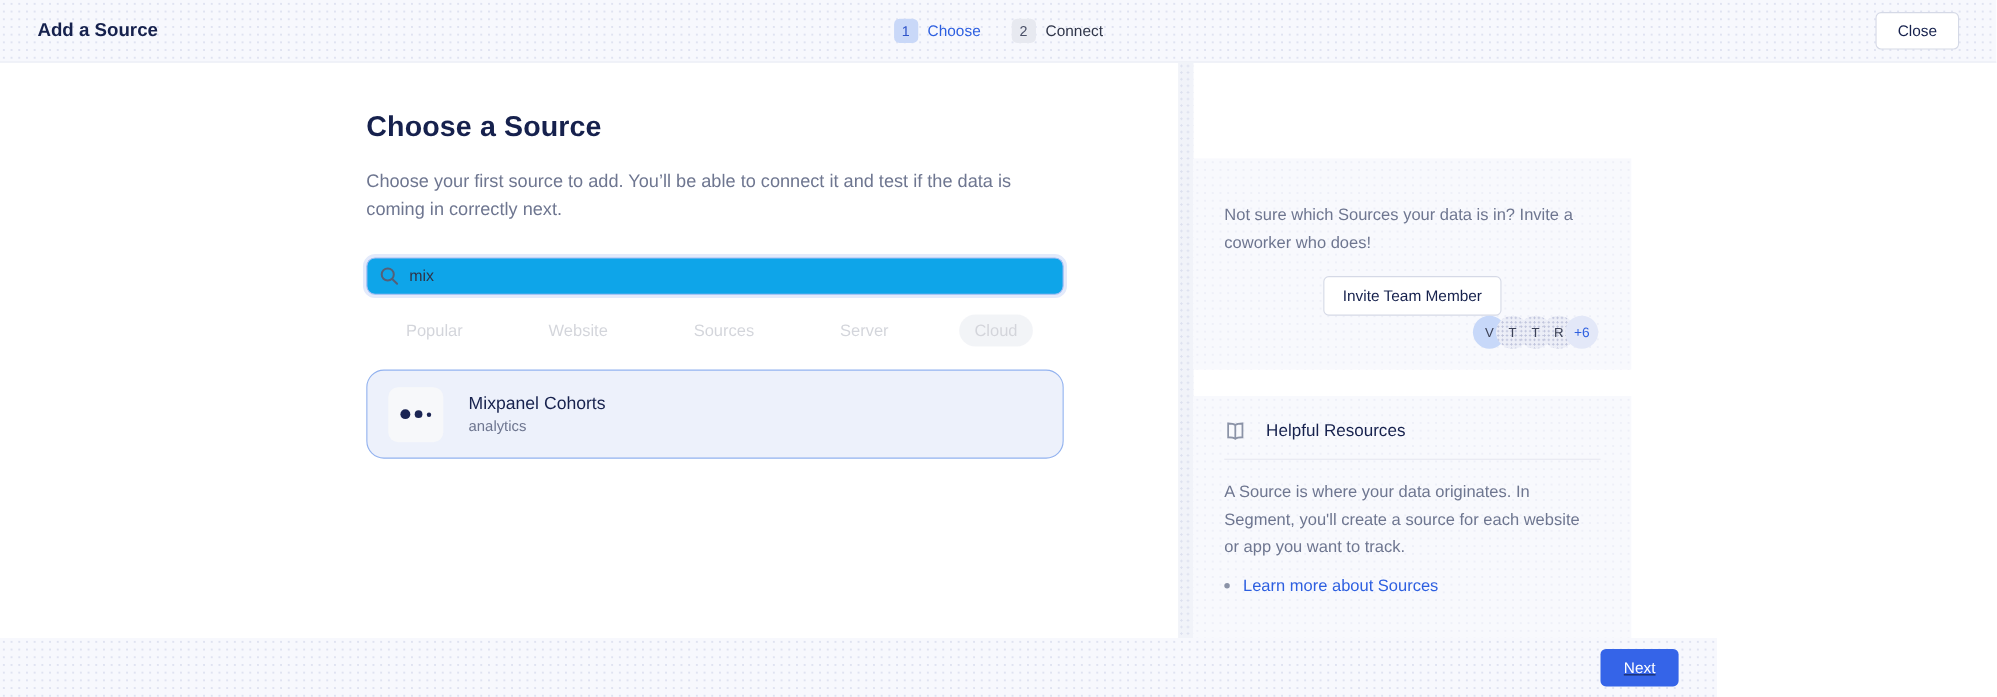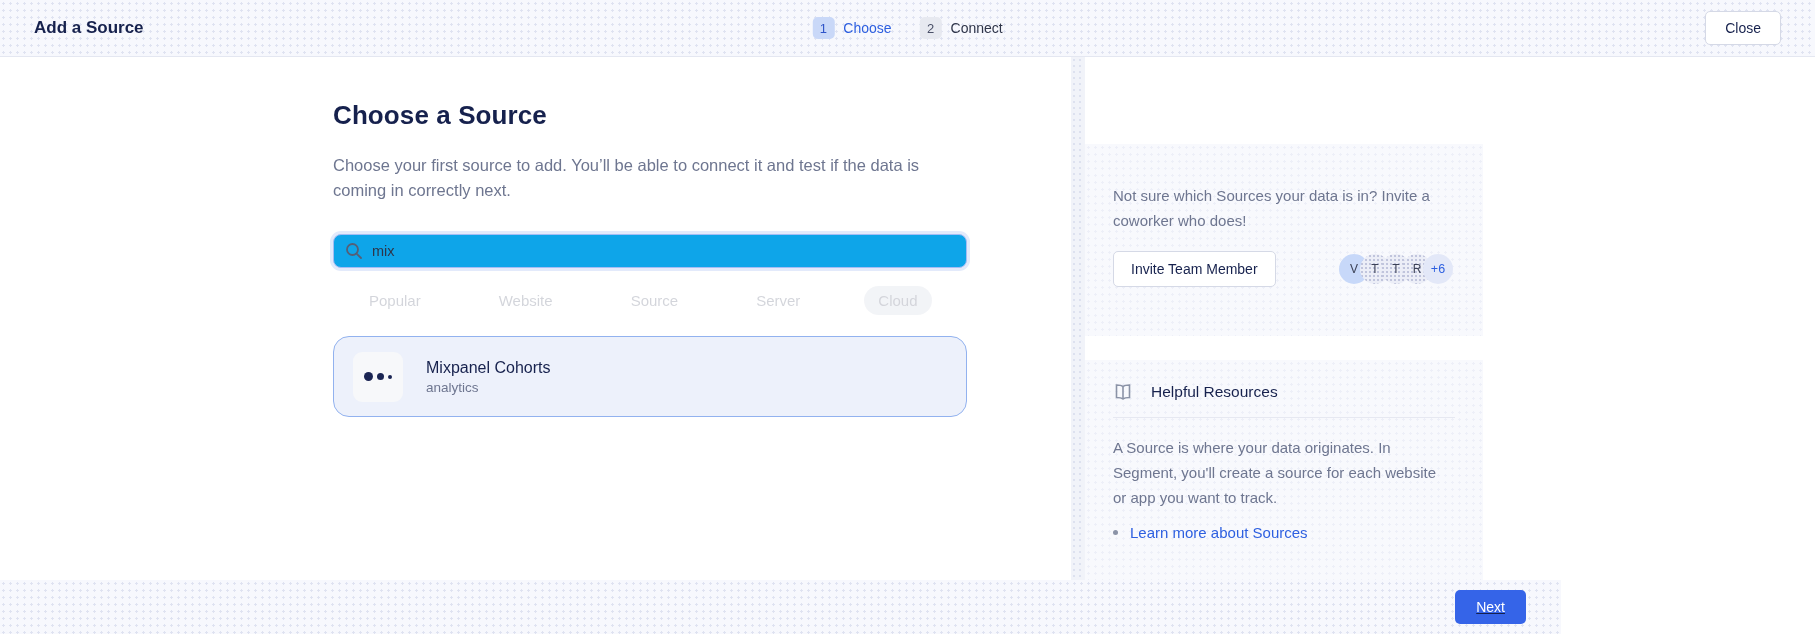--- a/index.html
+++ b/index.html
@@ -95,21 +95,21 @@
     background-size:7px 7px;
     padding:22px 28px;
   }
   .panel-invite { top:87px; height:192px; }
   .panel-resources { top:303px; height:220px; }
   .panel-header { display:flex; align-items:center; gap:18px; padding-bottom:15px; border-bottom:1px solid #e6e8f1; }
   .panel-icon { width:20px; height:20px; color:#8b93a7; flex:none; }
   .panel-title { font-size:15.5px; color:#16214d; font-weight:500; }
   .panel-body { margin-top:17px; font-size:15px; line-height:25px; color:#6e7690; width:330px; }
 
-  .invite-row { margin-top:18px; display:flex; align-items:center; }
+  .invite-row { margin-top:18px; display:flex; align-items:center;flex-direction:column; }
   .invite-btn {
     background:#ffffff; border:1px solid #d5d9e6; border-radius:5px;
     padding:9px 17px; font-size:14px; color:#16214d; cursor:pointer; font-family:inherit;
   }
   .avatars { margin-left:auto; display:flex; margin-right:2px; }
   .avatar {
     width:30px; height:30px; border-radius:50%; flex:none;
     display:flex; align-items:center; justify-content:center;
     font-size:12px; color:#3c4257; margin-left:-9px;
   }
@@ -168,21 +168,21 @@
           <circle cx="8.5" cy="8.5" r="5.5"></circle>
           <line x1="12.8" y1="12.8" x2="17" y2="17" stroke-linecap="round"></line>
         </svg>
       </span>
       <input class="search-input" type="text" value="mix" style="">
     </div>
 
     <div class="cat-tabs">
       <div class="cat-tab">Popular</div>
       <div class="cat-tab">Website</div>
-      <div class="cat-tab">Source</div>
+      <div class="cat-tab">Sources</div>
       <div class="cat-tab">Server</div>
       <div class="cat-tab selected">Cloud</div>
     </div>
 
     <div class="result-card">
       <div class="result-logo">
         <span class="mx-dot d1"></span>
           <span class="mx-dot d2"></span>
           <span class="mx-dot d3"></span>
       </div>

